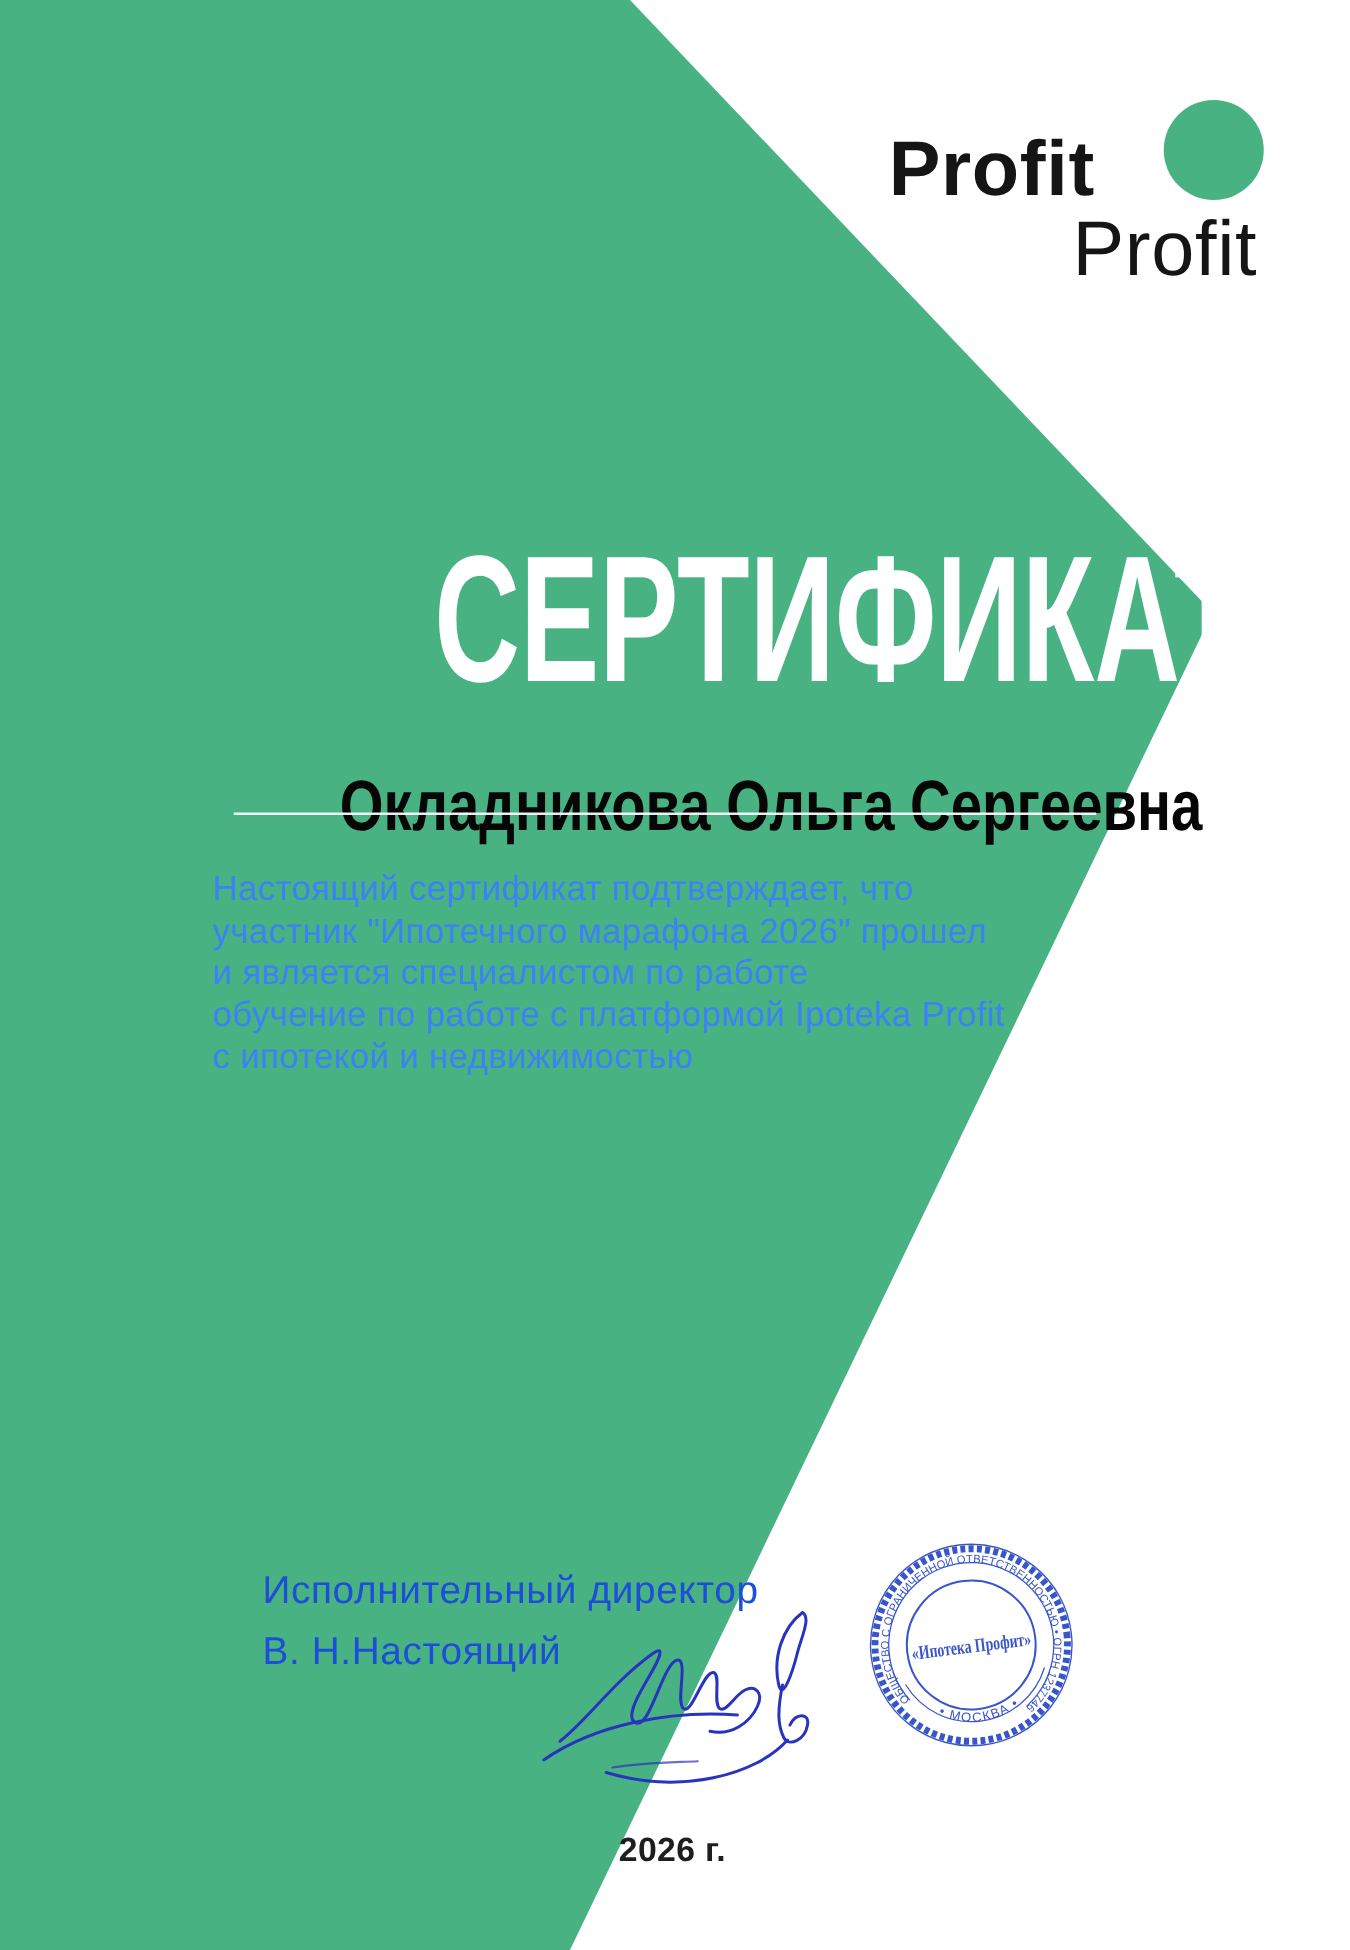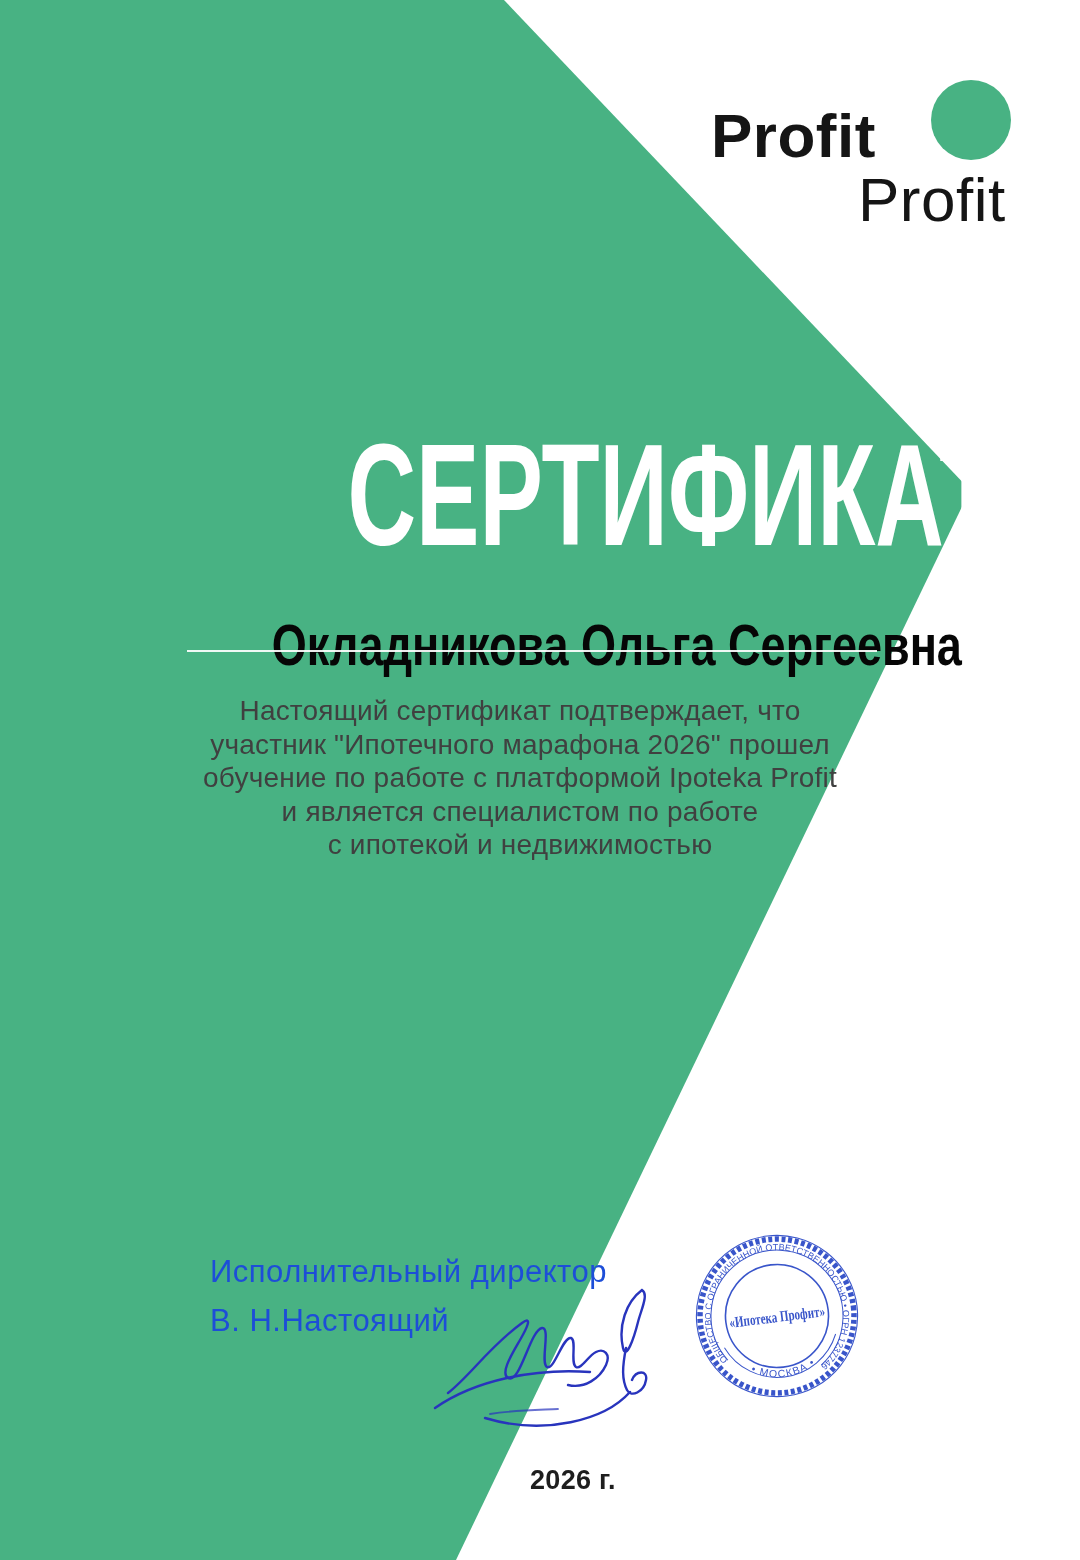--- a/index.html
+++ b/index.html
@@ -46,35 +46,35 @@
     display:inline-block;font-size:57px;font-weight:700;color:#060606;
     transform:scaleX(.79);transform-origin:50% 50%;
   }
   .name-line{
     position:absolute;left:187px;top:650px;width:690px;height:2px;
     background:rgba(255,255,255,.92);
   }
   
   .body-text{
     position:absolute;left:170px;top:694px;width:700px;
-    text-align:center;color:#404040;
+    text-align:left;color:#3b82f6;
     font-size:28px;line-height:33.5px;font-weight:400;letter-spacing:.2px;
   }
   
   .signatory{
     position:absolute;left:210px;top:1247px;width:460px;
     color:#1d4ed8;font-size:31px;line-height:49px;letter-spacing:.5px;
   }
   
   .sig{position:absolute;left:430px;top:1268px;width:260px;height:180px;}
   
   .stamp{position:absolute;left:687px;top:1226px;width:180px;height:180px;opacity:.93;}
   
   .year{
-    position:absolute;left:530px;top:1465px;
+    position:absolute;left:495px;top:1465px;
     font-size:27px;font-weight:700;color:#1E1E1E;letter-spacing:.3px;
   }
 </style>
 </head>
 <body>
 
 <div class="green-shape"></div>
 
 <div class="logo">
   <div class="w1">Profit</div>
@@ -87,22 +87,22 @@
 </div>
 
 <div class="recipient">
   <span>Окладникова Ольга Сергеевна</span>
 </div>
 <div class="name-line"></div>
 
 <div class="body-text">
   <div>Настоящий сертификат подтверждает, что</div>
   <div>участник  "Ипотечного марафона 2026" прошел</div>
+  <div>и является специалистом по работе</div>
   <div>обучение по работе с платформой Ipoteka Profit</div>
-  <div>и является специалистом по работе</div>
   <div>с ипотекой и недвижимостью</div>
 </div>
 
 <div class="signatory">
   <div>Исполнительный директор</div>
   <div>В. Н.Настоящий</div>
 </div>
 
 <svg class="sig" viewBox="0 0 260 180">
   <g fill="none" stroke="#2834BD" stroke-width="2.4" stroke-linecap="round" stroke-linejoin="round">

